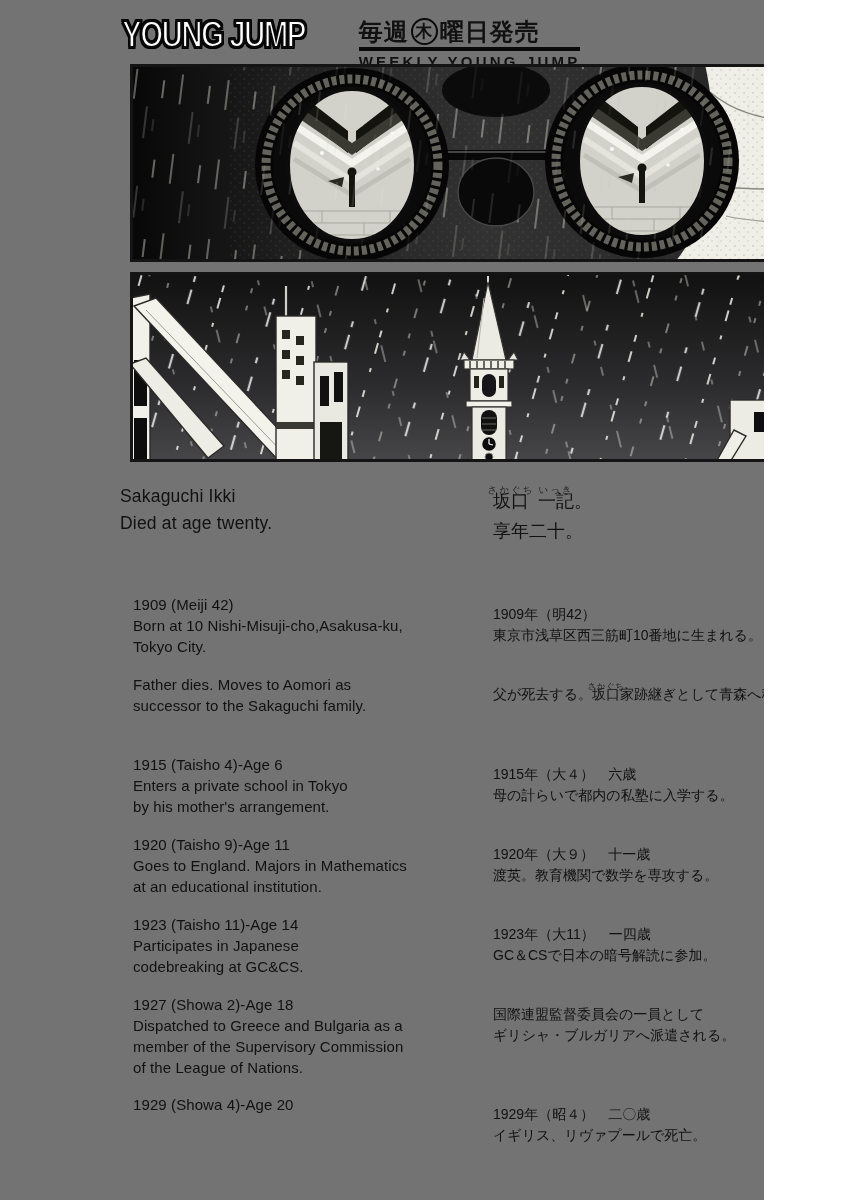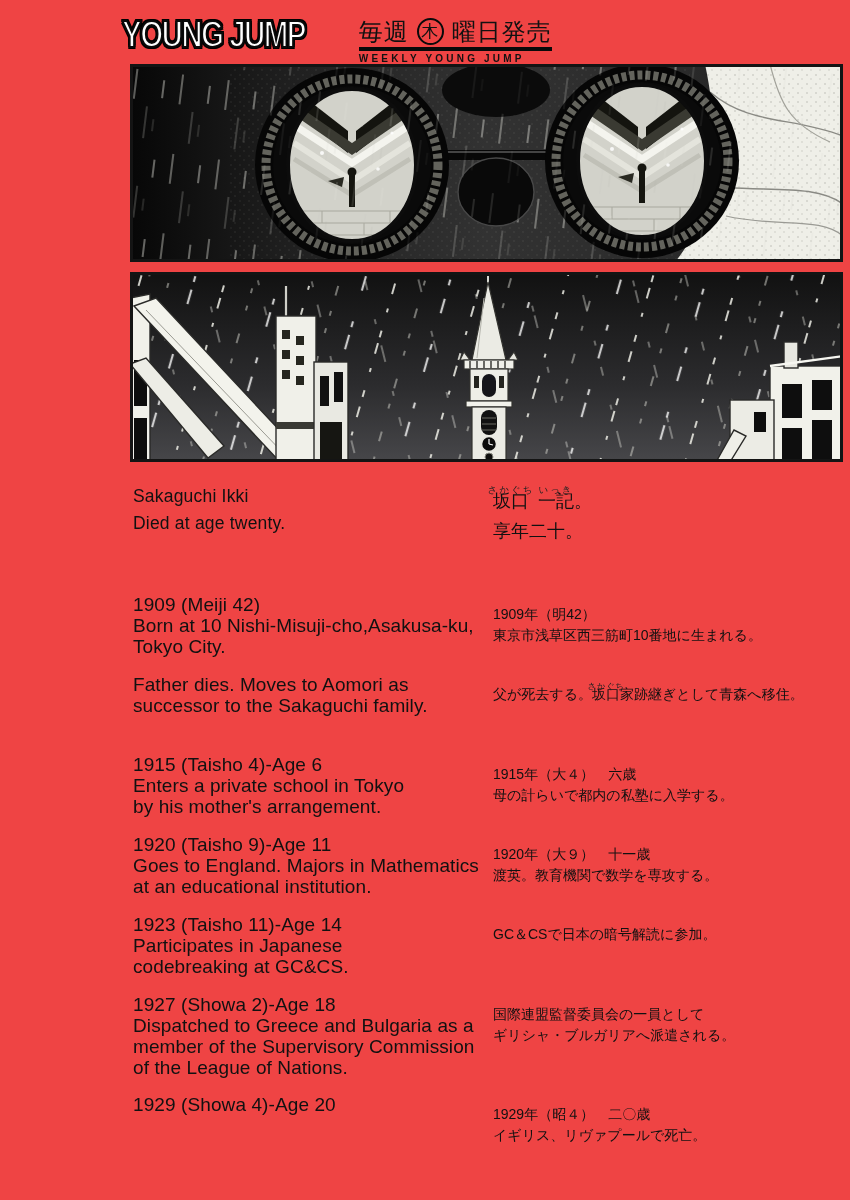--- a/index.html
+++ b/index.html
@@ -1,51 +1,51 @@
 <!DOCTYPE html>
 <html><head>
 <meta charset="utf-8">
 <style>
   html,body{margin:0;padding:0;background:#ffffff;}
-  .page{position:relative;width:850px;height:1200px;background:#ef4444;overflow:hidden;
+  .page{position:relative;width:764px;height:1200px;background:#737373;overflow:hidden;
         font-family:"Liberation Sans","DejaVu Sans",sans-serif;color:#111;}
 
   
   .masthead{position:absolute;left:122px;top:16px;display:flex;align-items:flex-start;gap:8px;}
   .logo{font-weight:bold;font-size:37px;line-height:38px;letter-spacing:-2px;color:#fff;
         transform:scaleX(.8);transform-origin:left top;white-space:nowrap;
         -webkit-text-stroke:2.2px #0a0a0a;
         text-shadow:2px 2px 0 #000,-2px 2px 0 #000,2px -2px 0 #000,-2px -2px 0 #000,
                     0 2px 0 #000,0 -2px 0 #000,2px 0 0 #000,-2px 0 0 #000;}
   .mast-right{display:flex;flex-direction:column;margin-top:2px;}
-  .release{font-weight:normal;font-size:24px;line-height:26px;letter-spacing:1px;white-space:nowrap;display:flex;align-items:center;gap:6px;}
+  .release{font-weight:bold;font-size:24px;line-height:26px;letter-spacing:1px;white-space:nowrap;display:flex;align-items:center;}
   .day-circle{display:inline-flex;align-items:center;justify-content:center;width:23px;height:23px;
               border:2.5px solid #0a0a0a;border-radius:50%;font-size:17px;margin:0 2px;flex:0 0 auto;}
   .mast-bar{height:4px;background:#0a0a0a;margin-top:2px;}
-  .mast-sub{font-weight:bold;font-size:10px;letter-spacing:3.2px;margin-top:2px;white-space:nowrap;}
+  .mast-sub{font-weight:bold;font-size:15px;letter-spacing:3.2px;margin-top:2px;white-space:nowrap;}
 
   
   .panel{position:absolute;left:130px;width:713px;}
   #panel-binoculars{top:64px;height:198px;}
   #panel-city{top:272px;height:190px;}
   .panel svg{display:block;width:100%;height:100%;}
 
   
-  .name-en{position:absolute;left:133px;top:483px;font-size:17.5px;line-height:27px;letter-spacing:.2px;}
+  .name-en{position:absolute;left:120px;top:483px;font-size:17.5px;line-height:27px;letter-spacing:.2px;}
   .name-ja{position:absolute;left:493px;top:476px;font-size:18px;line-height:30px;}
   .name-ja .line1{margin-top:10px;}
   .rb{position:relative;display:inline-block;}
   .rt{position:absolute;top:-11px;left:50%;transform:translateX(-50%);font-size:9.5px;
       letter-spacing:2px;white-space:nowrap;color:#222;}
   .rt-small{position:absolute;top:-8px;left:50%;transform:translateX(-50%);font-size:8.5px;
       letter-spacing:.5px;white-space:nowrap;color:#222;}
   .sp{display:inline-block;width:9px;}
 
   .row{position:absolute;left:0;top:0;width:850px;}
-  .col-en{position:absolute;left:133px;width:356px;font-size:19px;line-height:21px;letter-spacing:.1px;}
+  .col-en{position:absolute;left:133px;width:356px;font-size:15px;line-height:21px;letter-spacing:.1px;}
   .col-ja{position:absolute;left:493px;width:350px;font-size:14px;line-height:21px;margin-top:10px;}
   .desc{white-space:pre-line;}
 </style>
 </head>
 <body>
 
 <div class="page">
 
   <div class="masthead">
     <div class="logo">YOUNG JUMP</div>
@@ -299,20 +299,21 @@
     </div>
   </div>
 
   <div class="row" style="top:914px">
     <div class="col-en">
       <div>1923 (Taisho 11)-Age 14</div>
       <div class="desc">Participates in Japanese
 codebreaking at GC&amp;CS.</div>
     </div>
     <div class="col-ja">
+      <div>1923年（大11）　一四歳</div>
       <div class="desc">GC＆CSで日本の暗号解読に参加。</div>
     </div>
   </div>
 
   <div class="row" style="top:994px">
     <div class="col-en">
       <div>1927 (Showa 2)-Age 18</div>
       <div class="desc">Dispatched to Greece and Bulgaria as a
 member of the Supervisory Commission
 of the League of Nations.</div>

